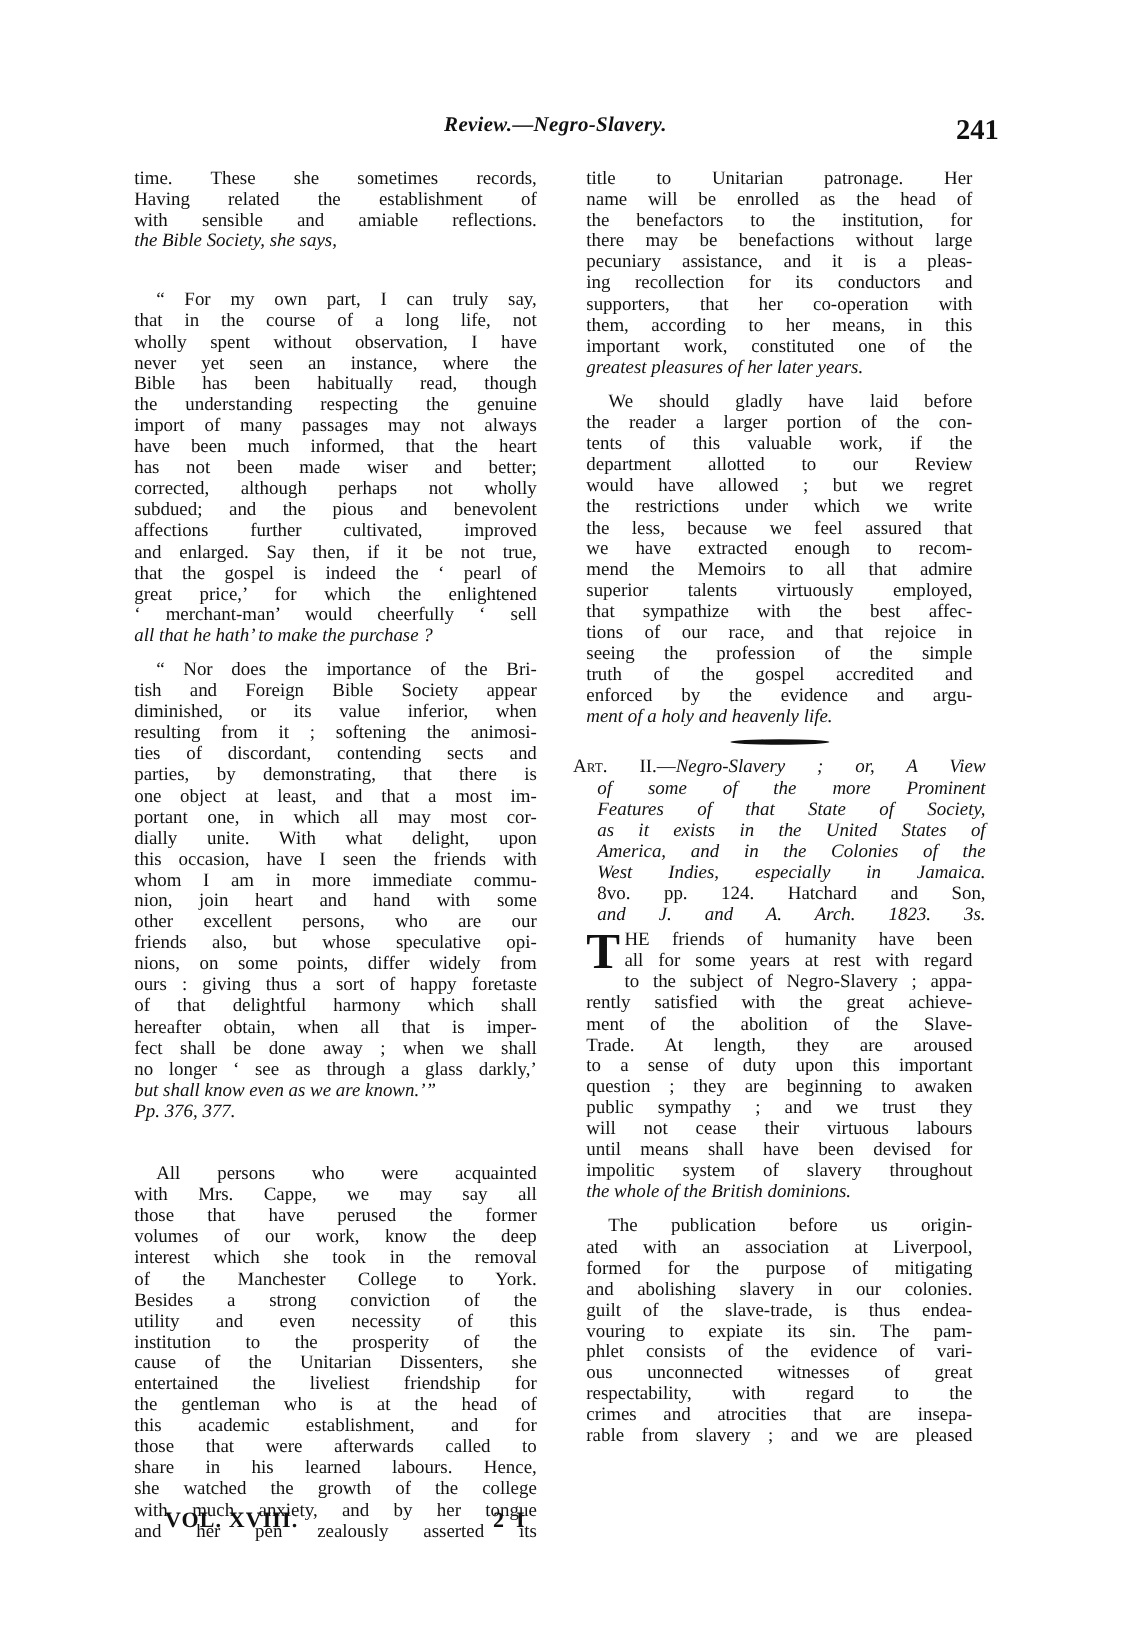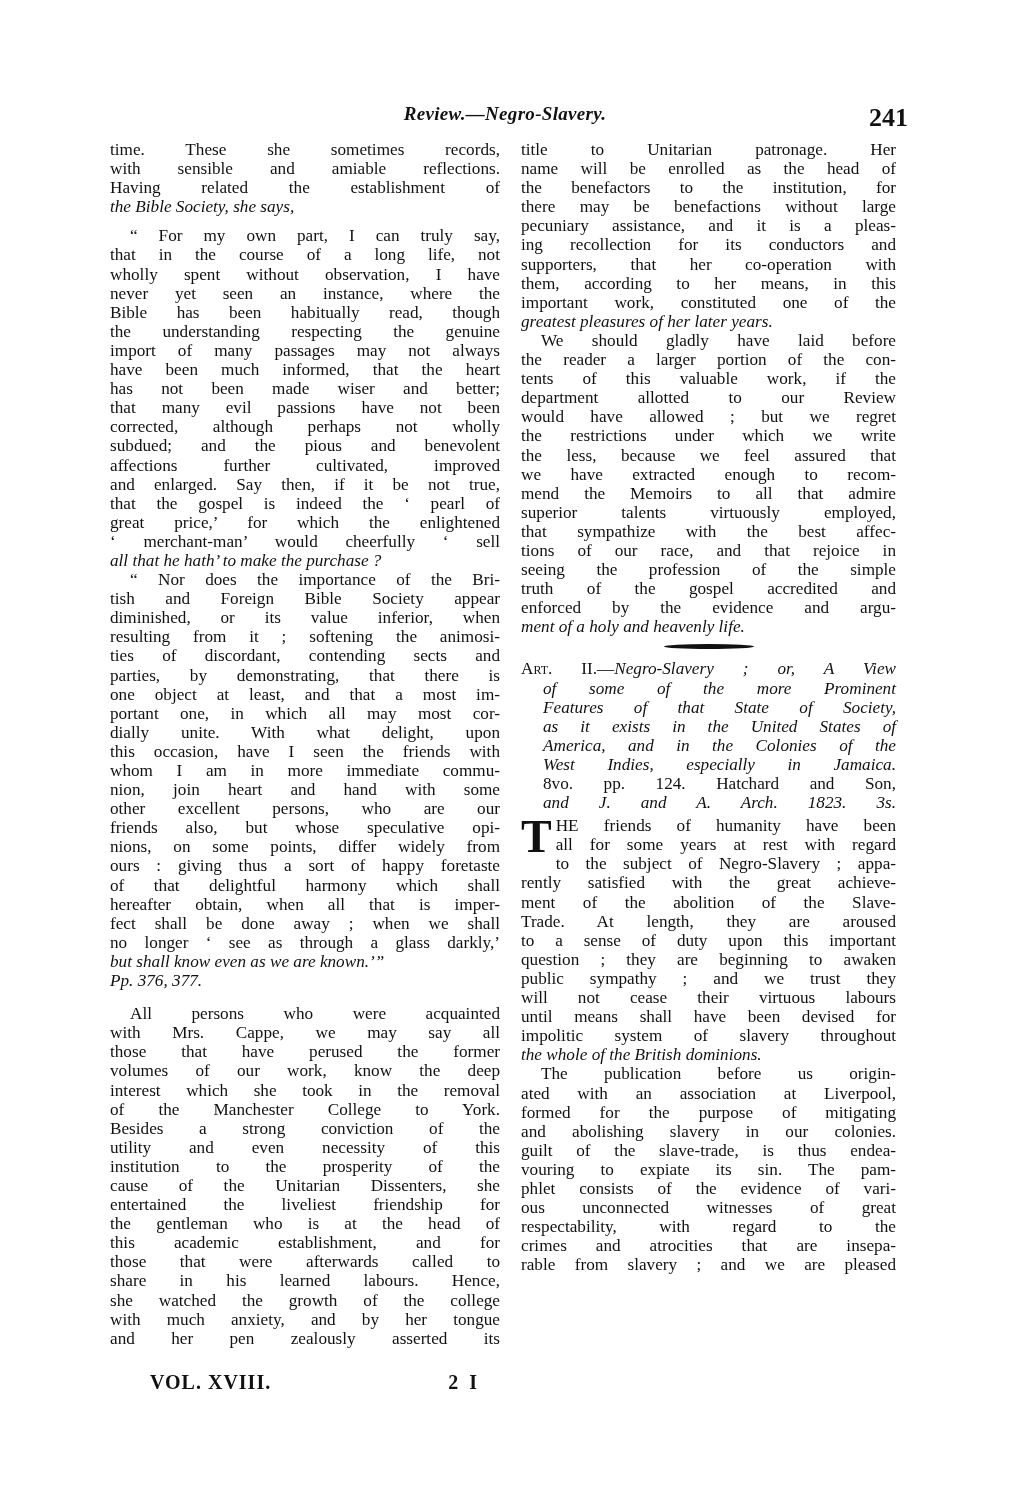--- a/index.html
+++ b/index.html
@@ -6,21 +6,21 @@
   body { width: 1032px; height: 1489px; position: relative; overflow: hidden;
          font-family: "Liberation Serif", "DejaVu Serif", serif; color: #111; }
   .page { position: absolute; left: 0; top: 0; width: 1032px; height: 1489px; padding-left: 36px; }
   .running-head { position: absolute; top: 103px; left: 110px; width: 790px; height: 26px; }
   .running-title { position: absolute; left: 0; right: 0; text-align: center;
                    font-style: italic; font-weight: bold; font-size: 19px; letter-spacing: 0.3px; }
   .page-number { position: absolute; right: -8px; top: 0; font-weight: bold; font-size: 26px; }
   .col { position: absolute; top: 140px; font-size: 17.2px; line-height: 19.1px; }
   .col-left { left: 110px; width: 390px; }
   .col-right { left: 521px; width: 375px; }
-  .para { margin: 0; text-align: justify; text-align-last: left; }
+  .para { margin: 12px; text-align: justify; text-align-last: left; }
   .line { display: block; white-space: nowrap; text-align: justify; text-align-last: justify; }
   .line.last { text-align-last: left; font-style: italic; }
   .indent { text-indent: 20px; }
   .gap-sm { height: 10px; }
   .gap-md { height: 14px; }
   .ornament { display: block; margin: 8px auto 10px; width: 90px; height: 5px;
               background: #111; border-radius: 50%; }
   .art-head { text-align: justify; }
   .art-head .line { text-align-last: justify; }
   .art-label { font-variant: small-caps; margin-top: 11px; }
@@ -39,36 +39,35 @@
 <div class="page">
 
   <div class="running-head">
     <span class="running-title">Review.—Negro-Slavery.</span>
     <span class="page-number">241</span>
   </div>
 
   <div class="col col-left">
     <div class="para">
       <span class="line">time. These she sometimes records,</span>
+      <span class="line">Having related the establishment of</span>
       <span class="line">with sensible and amiable reflections.</span>
-      <span class="line">Having related the establishment of</span>
       <span class="line last">the Bible Society, she says,</span>
     </div>
     <div class="gap-sm"></div>
     <div class="para">
       <span class="line indent">“ For my own part, I can truly say,</span>
       <span class="line">that in the course of a long life, not</span>
       <span class="line">wholly spent without observation, I have</span>
       <span class="line">never yet seen an instance, where the</span>
       <span class="line">Bible has been habitually read, though</span>
       <span class="line">the understanding respecting the genuine</span>
       <span class="line">import of many passages may not always</span>
       <span class="line">have been much informed, that the heart</span>
       <span class="line">has not been made wiser and better;</span>
-      <span class="line">that many evil passions have not been</span>
       <span class="line">corrected, although perhaps not wholly</span>
       <span class="line">subdued; and the pious and benevolent</span>
       <span class="line">affections further cultivated, improved</span>
       <span class="line">and enlarged. Say then, if it be not true,</span>
       <span class="line">that the gospel is indeed the ‘ pearl of</span>
       <span class="line">great price,’ for which the enlightened</span>
       <span class="line">‘ merchant-man’ would cheerfully ‘ sell</span>
       <span class="line last">all that he hath’ to make the purchase ?</span>
     </div>
     <div class="para">

